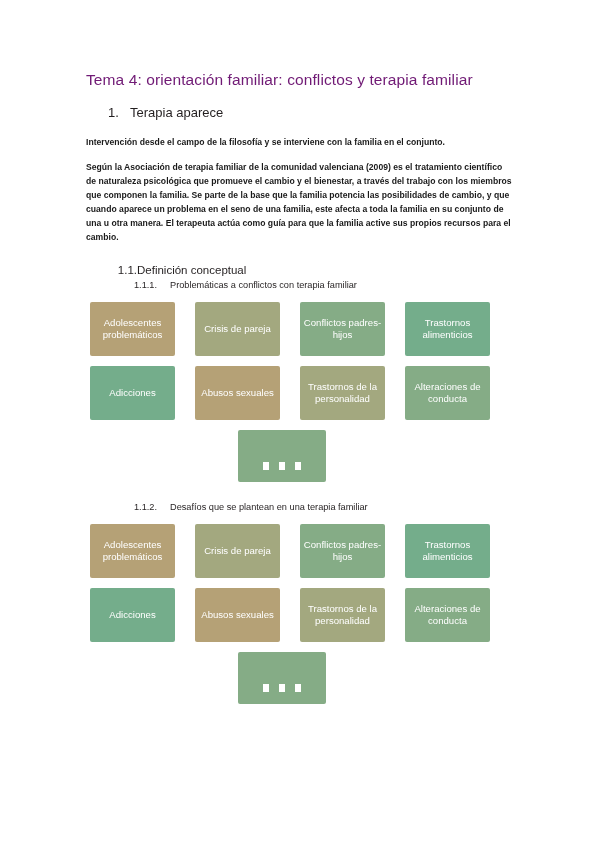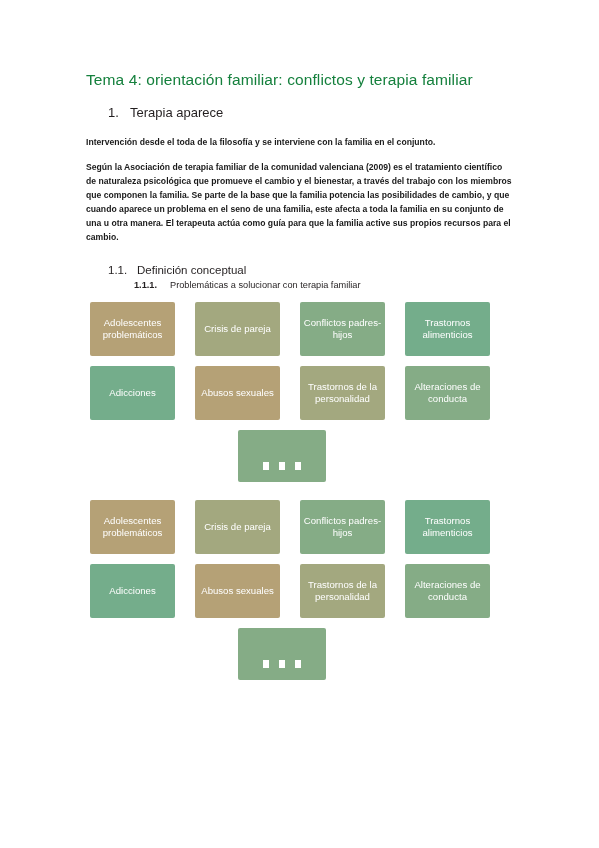--- a/index.html
+++ b/index.html
@@ -28,21 +28,21 @@
     position: absolute;
     left: 86px;
     top: 70px;
     width: 427px;
   }
 
   .doc-title {
     font-size: 15.5px;
     font-weight: 400;
     letter-spacing: 0.1px;
-    color: #15803d;
+    color: #701a75;
     margin: 0 0 16px 0;
     line-height: 1.25;
     white-space: nowrap;
   }
 
   .h1-row {
     display: flex;
     margin: 0 0 14px 22px;
     font-size: 13px;
     font-weight: 400;
@@ -62,31 +62,31 @@
   }
 
   .h2-row {
     display: flex;
     margin: 18px 0 2px 22px;
     font-size: 11.5px;
     font-weight: 400;
     color: #231f20;
     line-height: 1.3;
   }
-  .h2-num { width: 29px; flex: none; }
+  .h2-num { width: 29px; flex: none; text-align: right; }
 
   .h3-row {
     display: flex;
     margin: 2px 0 10px 48px;
     font-size: 9.2px;
     font-weight: 400;
     color: #231f20;
     line-height: 1.3;
   }
-  .h3-num { width: 36px; flex: none; font-weight: bold; }
+  .h3-num { width: 36px; flex: none; }
 
   
   .diagram {
     margin: 0 0 0 4px;
     width: 400px;
   }
   .box-row {
     display: flex;
     gap: 20px;
     margin-bottom: 10px;
@@ -137,32 +137,32 @@
 <div class="page">
   <div class="content">
 
     <h1 class="doc-title">Tema 4: orientación familiar: conflictos y terapia familiar</h1>
 
     <div class="h1-row">
       <span class="h1-num">1.</span>
       <span>Terapia aparece</span>
     </div>
 
-    <p class="body-para">Intervención desde el toda de la filosofía y se interviene con la familia en el conjunto.</p>
+    <p class="body-para">Intervención desde el campo de la filosofía y se interviene con la familia en el conjunto.</p>
 
     <p class="body-para">Según la Asociación de terapia familiar de la comunidad valenciana (2009) es el tratamiento científico de naturaleza psicológica que promueve el cambio y el bienestar, a través del trabajo con los miembros que componen la familia. Se parte de la base que la familia potencia las posibilidades de cambio, y que cuando aparece un problema en el seno de una familia, este afecta a toda la familia en su conjunto de una u otra manera. El terapeuta actúa como guía para que la familia active sus propios recursos para el cambio.</p>
 
     <div class="h2-row">
       <span class="h2-num">1.1.</span>
       <span>Definición conceptual</span>
     </div>
 
     <div class="h3-row">
       <span class="h3-num">1.1.1.</span>
-      <span>Problemáticas a solucionar con terapia familiar</span>
+      <span>Problemáticas a conflictos con terapia familiar</span>
     </div>
 
     <div class="diagram">
       <div class="box-row">
         <div class="box" style="background: rgb(181, 161, 118);">
           <span class="box-text">Adolescentes problemáticos</span>
         </div>
         <div class="box" style="background: rgb(163, 168, 127);">
           <span class="box-text">Crisis de pareja</span>
         </div>
@@ -191,20 +191,24 @@
         <div class="dots-box" style="background: rgb(133, 172, 134);">
           <span class="dot"></span>
           <span class="dot"></span>
           <span class="dot"></span>
         </div>
       </div>
     </div>
 
     <div class="section-gap"></div>
 
+    <div class="h3-row">
+      <span class="h3-num">1.1.2.</span>
+      <span>Desafíos que se plantean en una terapia familiar</span>
+    </div>
 
     <div class="diagram">
       <div class="box-row">
         <div class="box" style="background: rgb(181, 161, 118);">
           <span class="box-text">Adolescentes problemáticos</span>
         </div>
         <div class="box" style="background: rgb(163, 168, 127);">
           <span class="box-text">Crisis de pareja</span>
         </div>
         <div class="box" style="background: rgb(133, 172, 134);">

